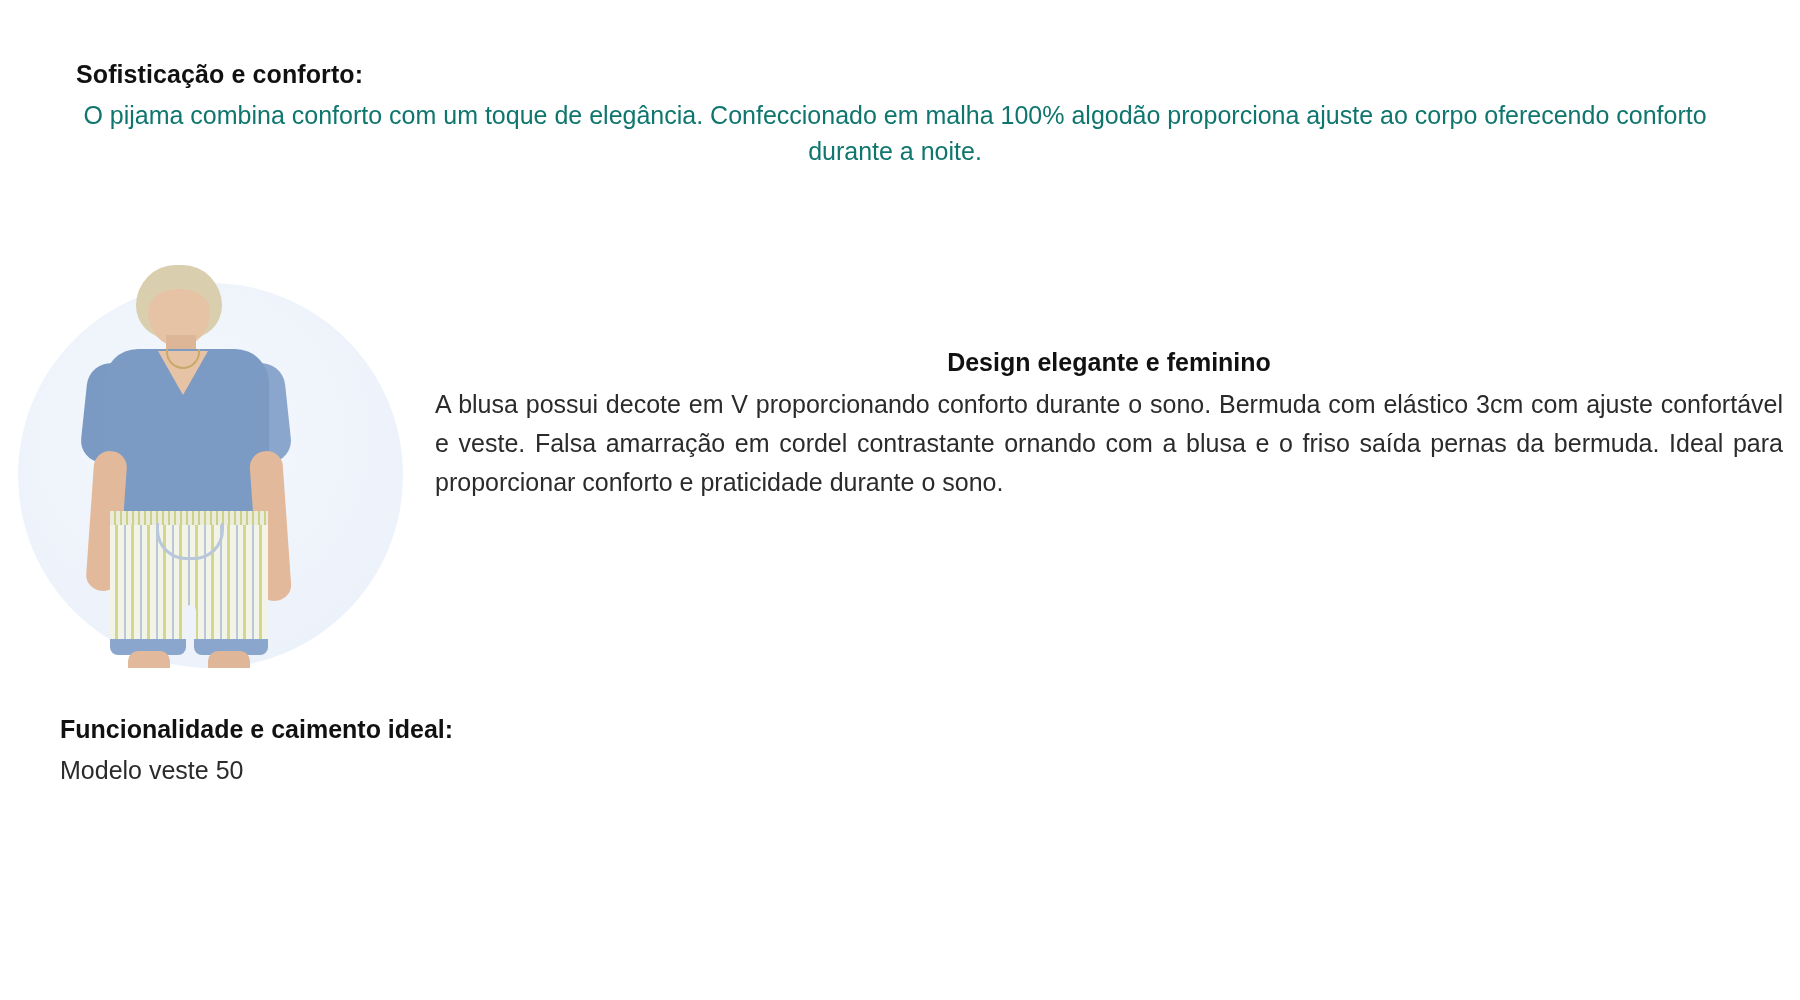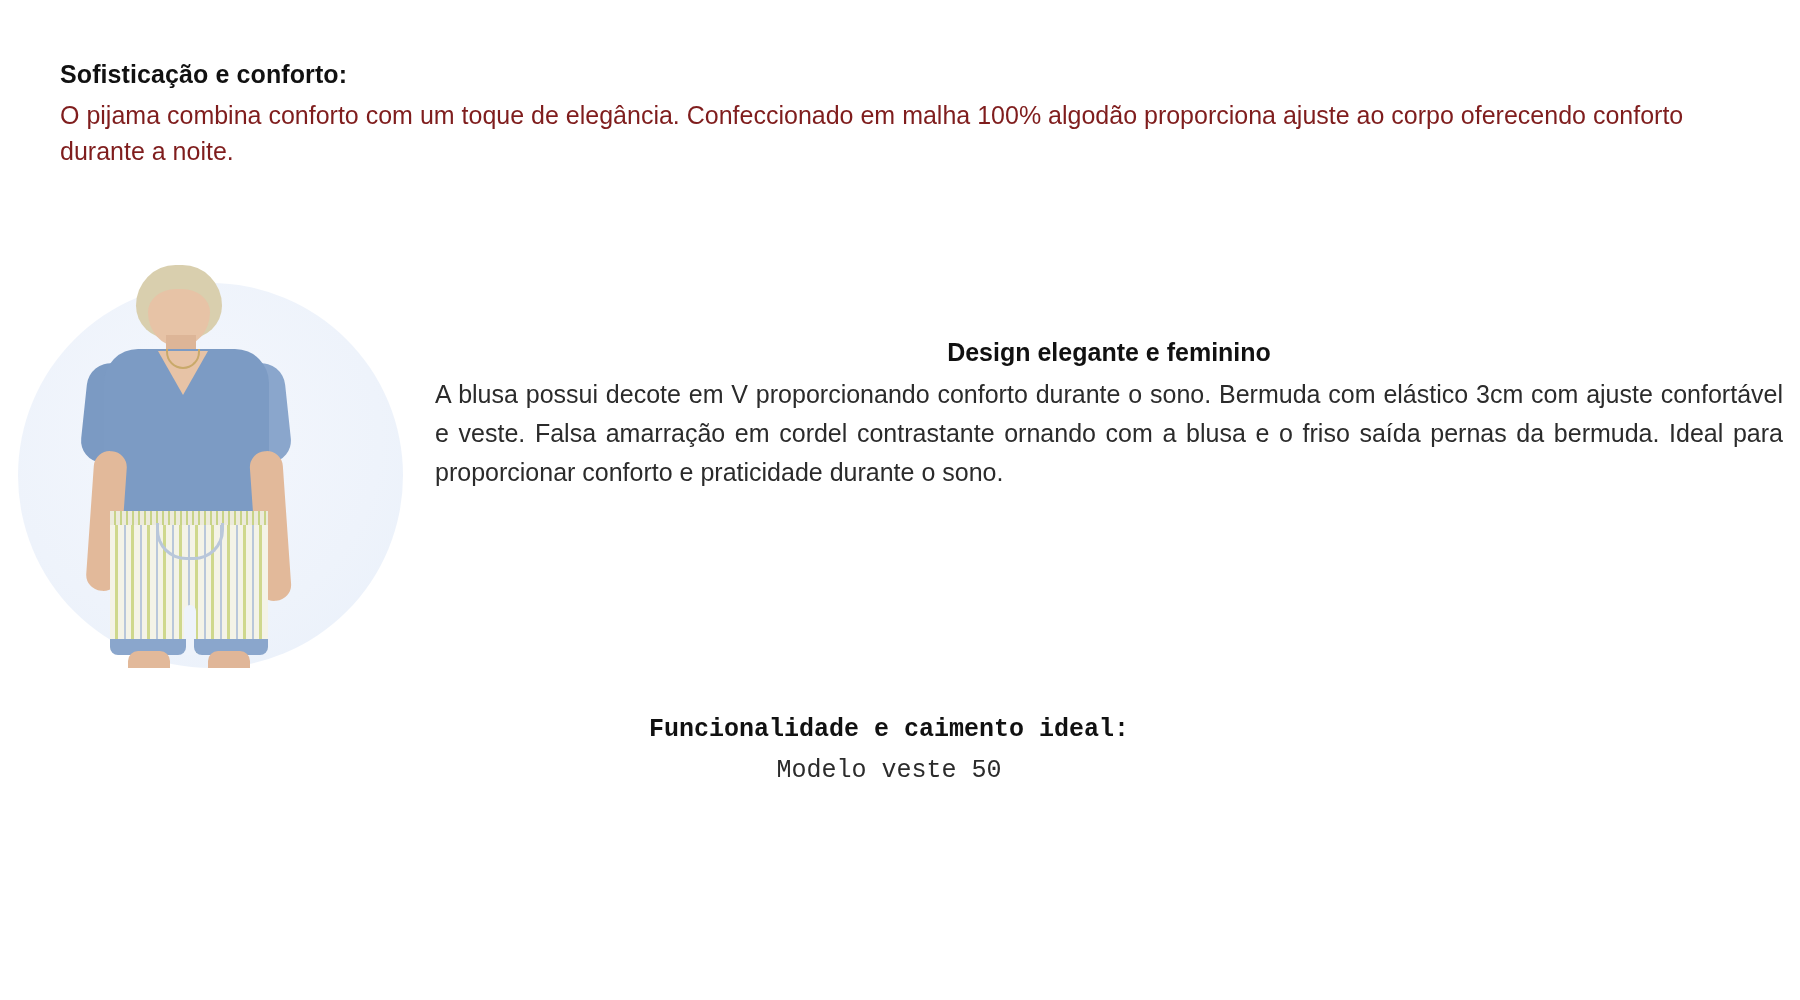--- a/index.html
+++ b/index.html
@@ -28,30 +28,31 @@
     position: absolute;
     left: 60px;
     top: 58px;
     width: 1690px;
   }
   .section-top .heading {
     font-size: 25px;
     font-weight: bold;
     line-height: 1.35;
     color: #111111;
-    margin: 0 0 5px 0;
+    margin: 0 0 5px 16px;
     letter-spacing: 0.1px;
   }
   .section-top .body {
     font-size: 25px;
     font-weight: normal;
     line-height: 1.44;
-    color: #7f1d1d;
+    color: #0f766e;
     margin: 0;
     max-width: 1670px;
+    text-align: center;
   }
 
   
   .photo-wrap {
     position: absolute;
     left: 18px;
     top: 283px;
     width: 385px;
     height: 385px;
   }
@@ -253,46 +254,44 @@
     top: 385px;
     width: 385px;
     height: 95px;
     background: #ffffff;
   }
 
   
   .section-mid {
     position: absolute;
     left: 435px;
-    top: 338px;
+    top: 348px;
     width: 1348px;
   }
   .section-mid .heading {
     font-size: 25px;
     font-weight: bold;
     color: #111111;
     text-align: center;
     margin: 0 0 8px 0;
   }
   .section-mid .body {
     font-size: 25px;
     line-height: 1.55;
     color: #2b2b2b;
     text-align: justify;
     margin: 0;
   }
 
   
   .section-bottom {
     position: absolute;
-    left: 44px;
+    left: 60px;
     top: 715px;
     width: 1690px;
-    text-align: center;
-    font-family: Liberation Mono, monospace;
   }
   .section-bottom .heading {
     font-size: 25px;
     font-weight: bold;
     color: #111111;
     margin: 0 0 8px 0;
   }
   .section-bottom .body {
     font-size: 25px;
     line-height: 1.5;

